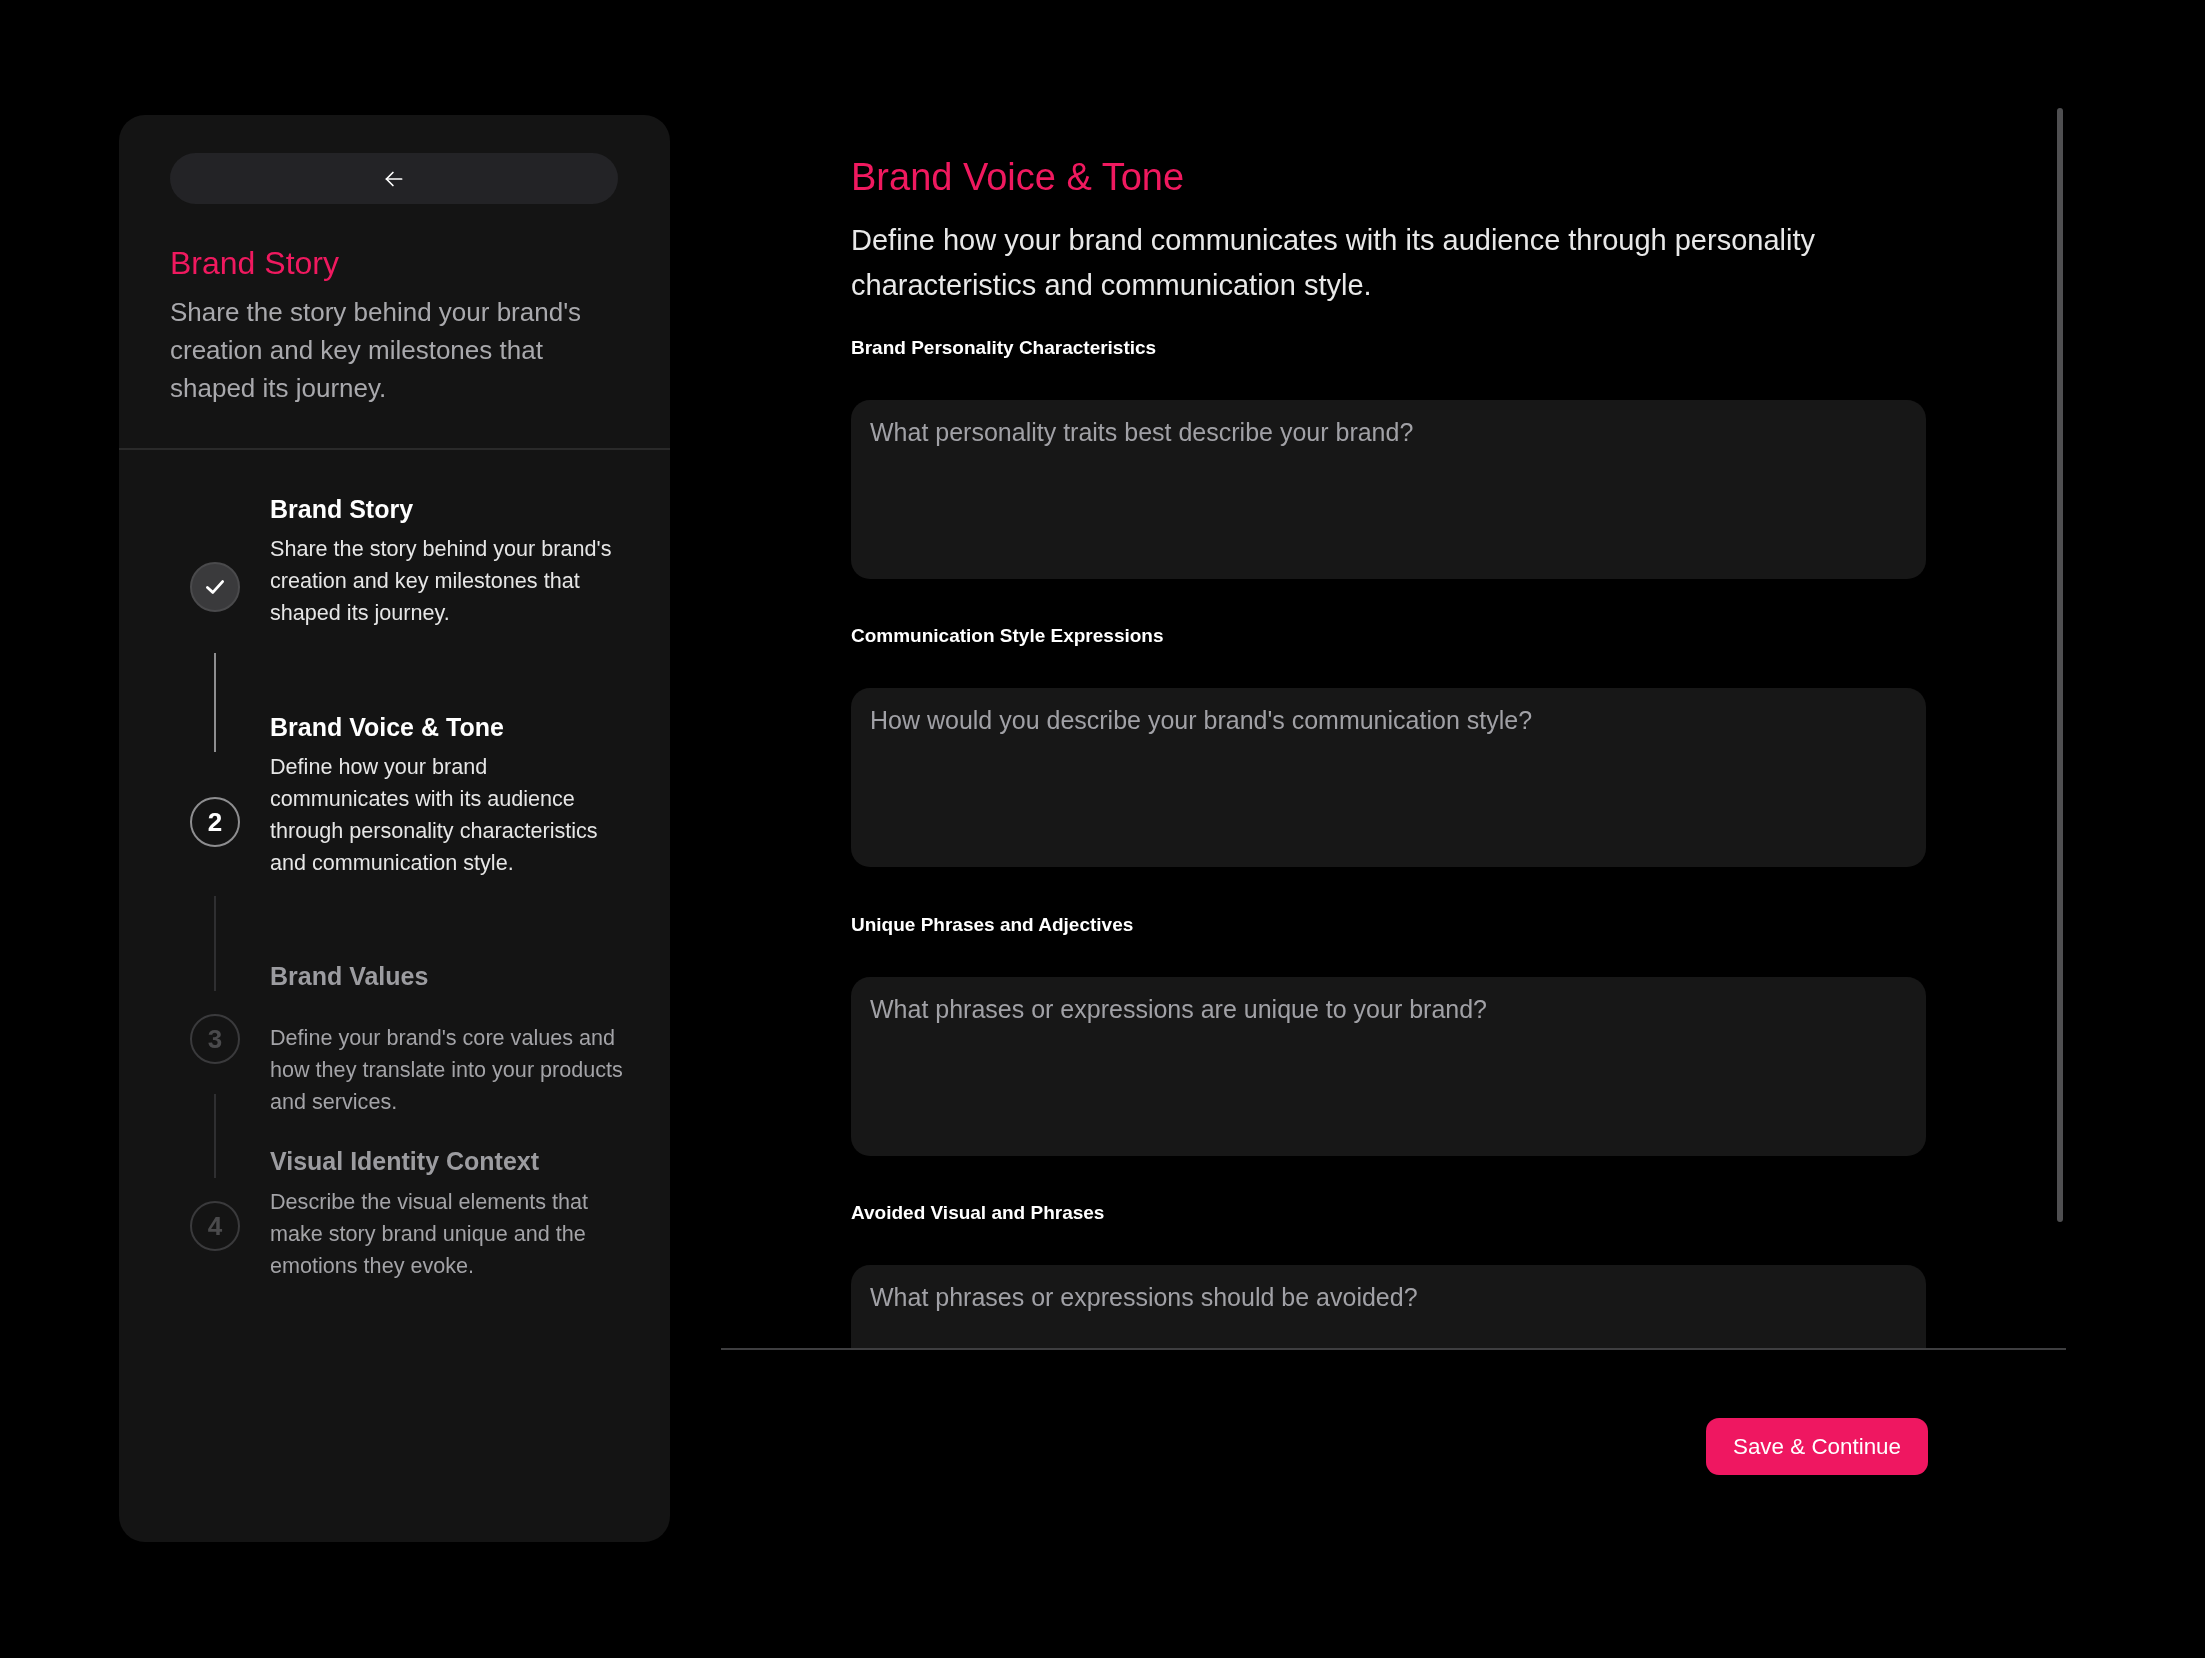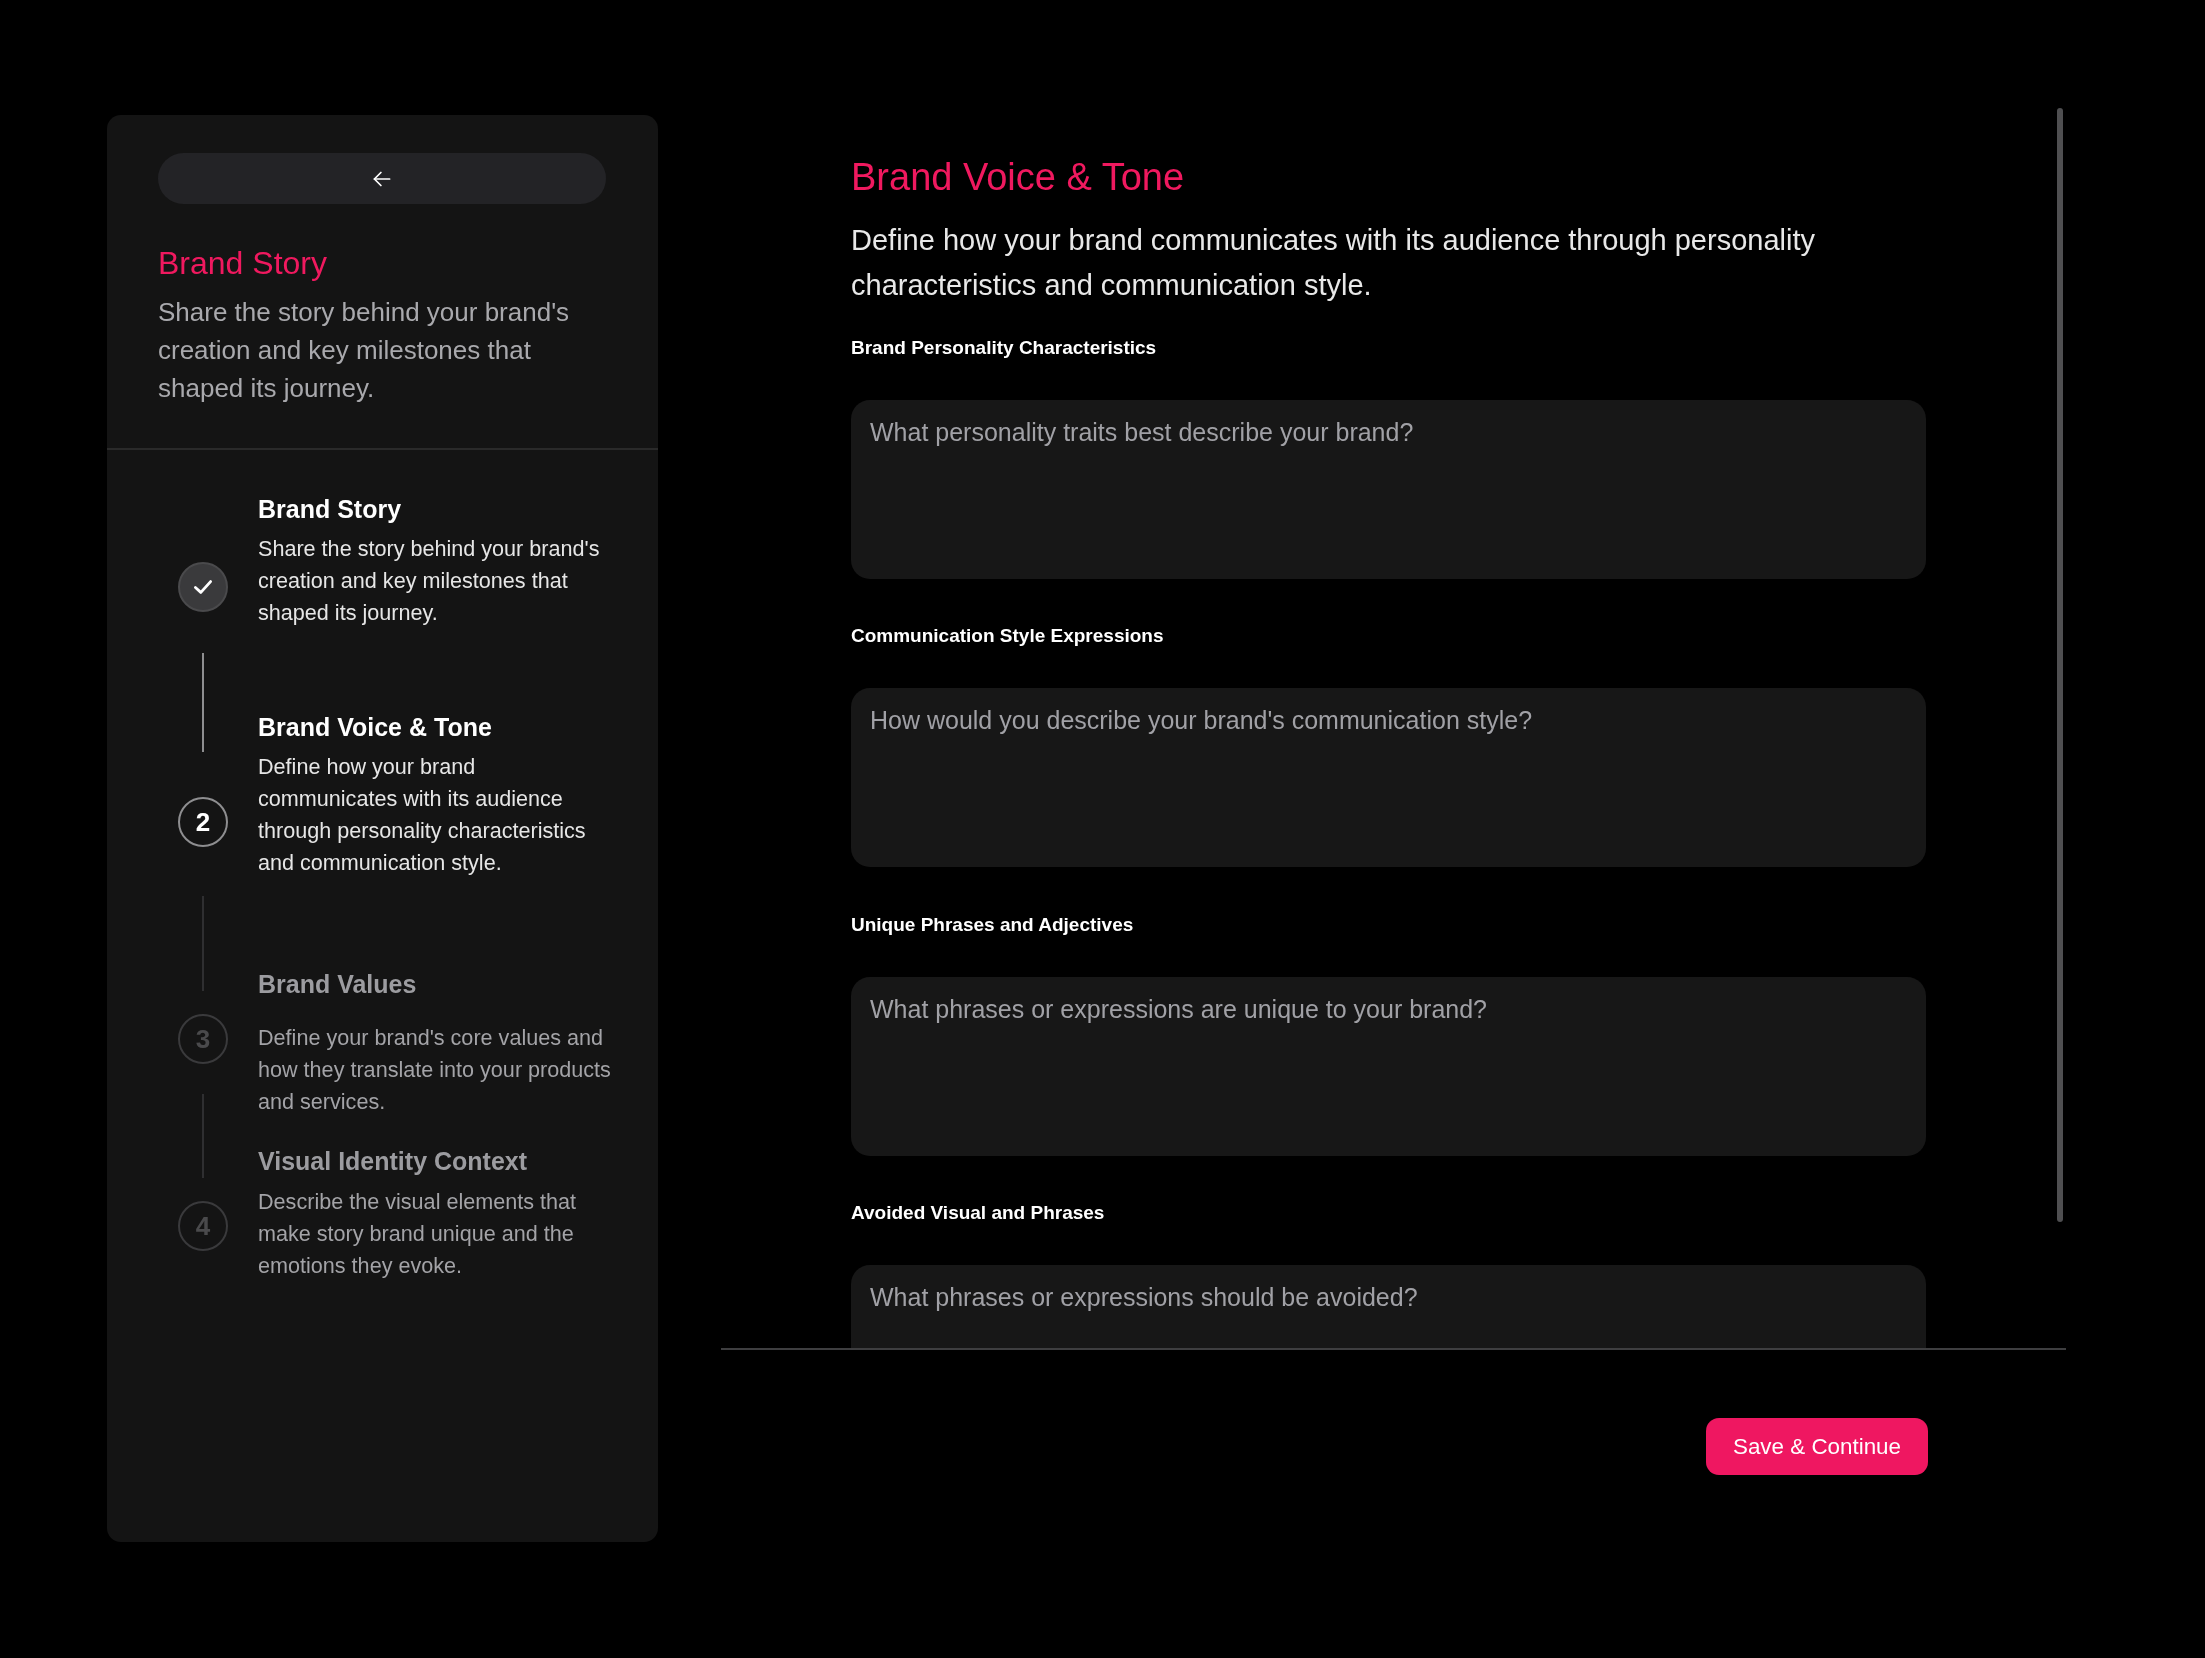--- a/index.html
+++ b/index.html
@@ -1,22 +1,22 @@
 <!DOCTYPE html>
 <html style="font-size:13px"><head>
 <meta charset="utf-8">
 <style>
   html, body { margin: 0; padding: 0; }
   body {
     width: 2205px; height: 1659px; background: #000000; position: relative; overflow: hidden;
     font-family: "Liberation Sans", "DejaVu Sans", sans-serif; color: #ffffff;
   }
   .sidebar {
-    position: absolute; left: 107px; top: 115px; width: 551px; height: 1427px;
-    background: #141414; border-radius: 14px; overflow: hidden;
+    position: absolute; left: 119px; top: 115px; width: 551px; height: 1427px;
+    background: #141414; border-radius: 26px; overflow: hidden;
   }
   .back-btn {
     position: absolute; left: 51px; top: 38px; width: 448px; height: 51px;
     background: #232326; border-radius: 26px; border: none; cursor: pointer;
     display: flex; align-items: center; justify-content: center; padding: 0;
   }
   .back-btn svg { width: 26px; height: 26px; }
   .sb-title {
     position: absolute; left: 51px; top: 130px; font-size: 32px; color: #F0195F; margin: 0; font-weight: 400;
   }
@@ -105,21 +105,21 @@
     <div class="connector done" style="top:538px; height:99px;"></div>
 
     <div class="step active" style="top:0;">
       <h3 class="step-title" style="top:598px;">Brand Voice &amp; Tone</h3>
       <p class="step-desc" style="top:636px;">Define how your brand communicates with its audience through personality characteristics and communication style.</p>
       <div class="step-circle active" style="top:682px;">2</div>
     </div>
     <div class="connector todo" style="top:781px; height:95px;"></div>
 
     <div class="step todo" style="top:0;">
-      <h3 class="step-title" style="top:847px;margin-top:8px;">Brand Values</h3>
+      <h3 class="step-title" style="top:847px;">Brand Values</h3>
       <p class="step-desc" style="top:885px;margin-top:22px;">Define your brand's core values and how they translate into your products and services.</p>
       <div class="step-circle todo" style="top:899px;">3</div>
     </div>
     <div class="connector todo" style="top:979px; height:84px;"></div>
 
     <div class="step todo" style="top:0;">
       <h3 class="step-title" style="top:1032px;">Visual Identity Context</h3>
       <p class="step-desc" style="top:1071px;">Describe the visual elements that make story brand unique and the emotions they evoke.</p>
       <div class="step-circle todo" style="top:1086px;">4</div>
     </div>

